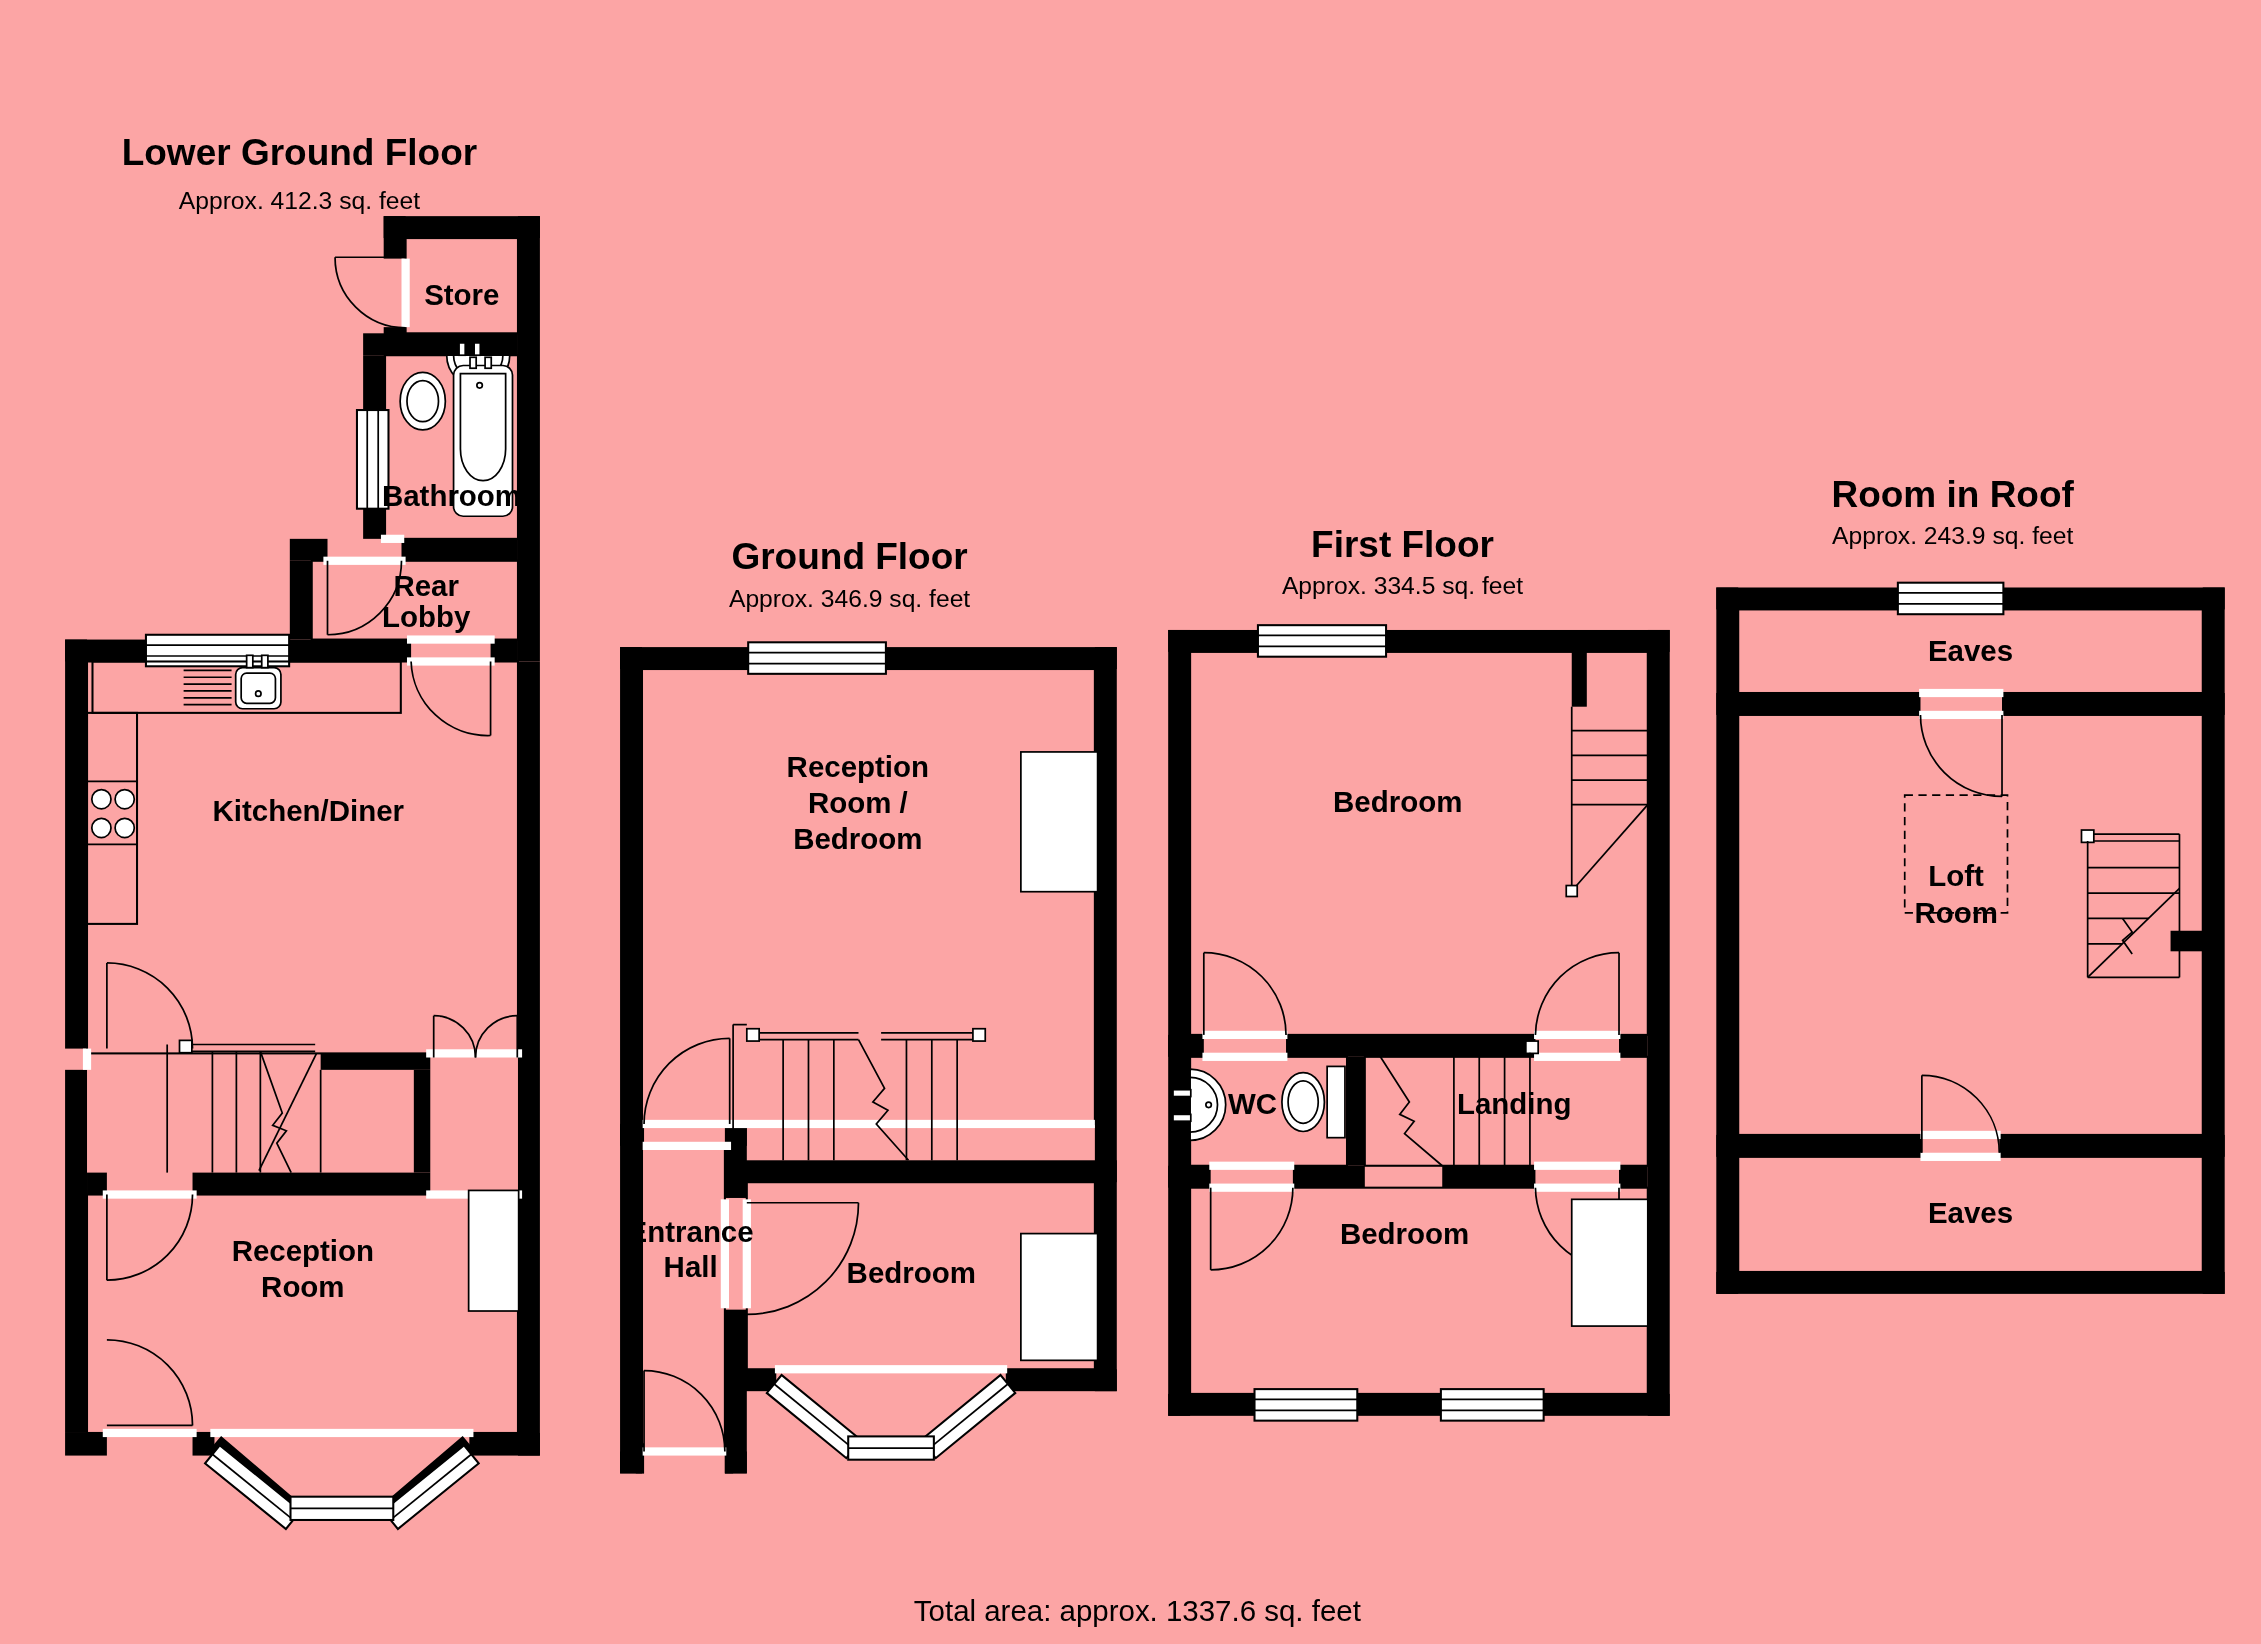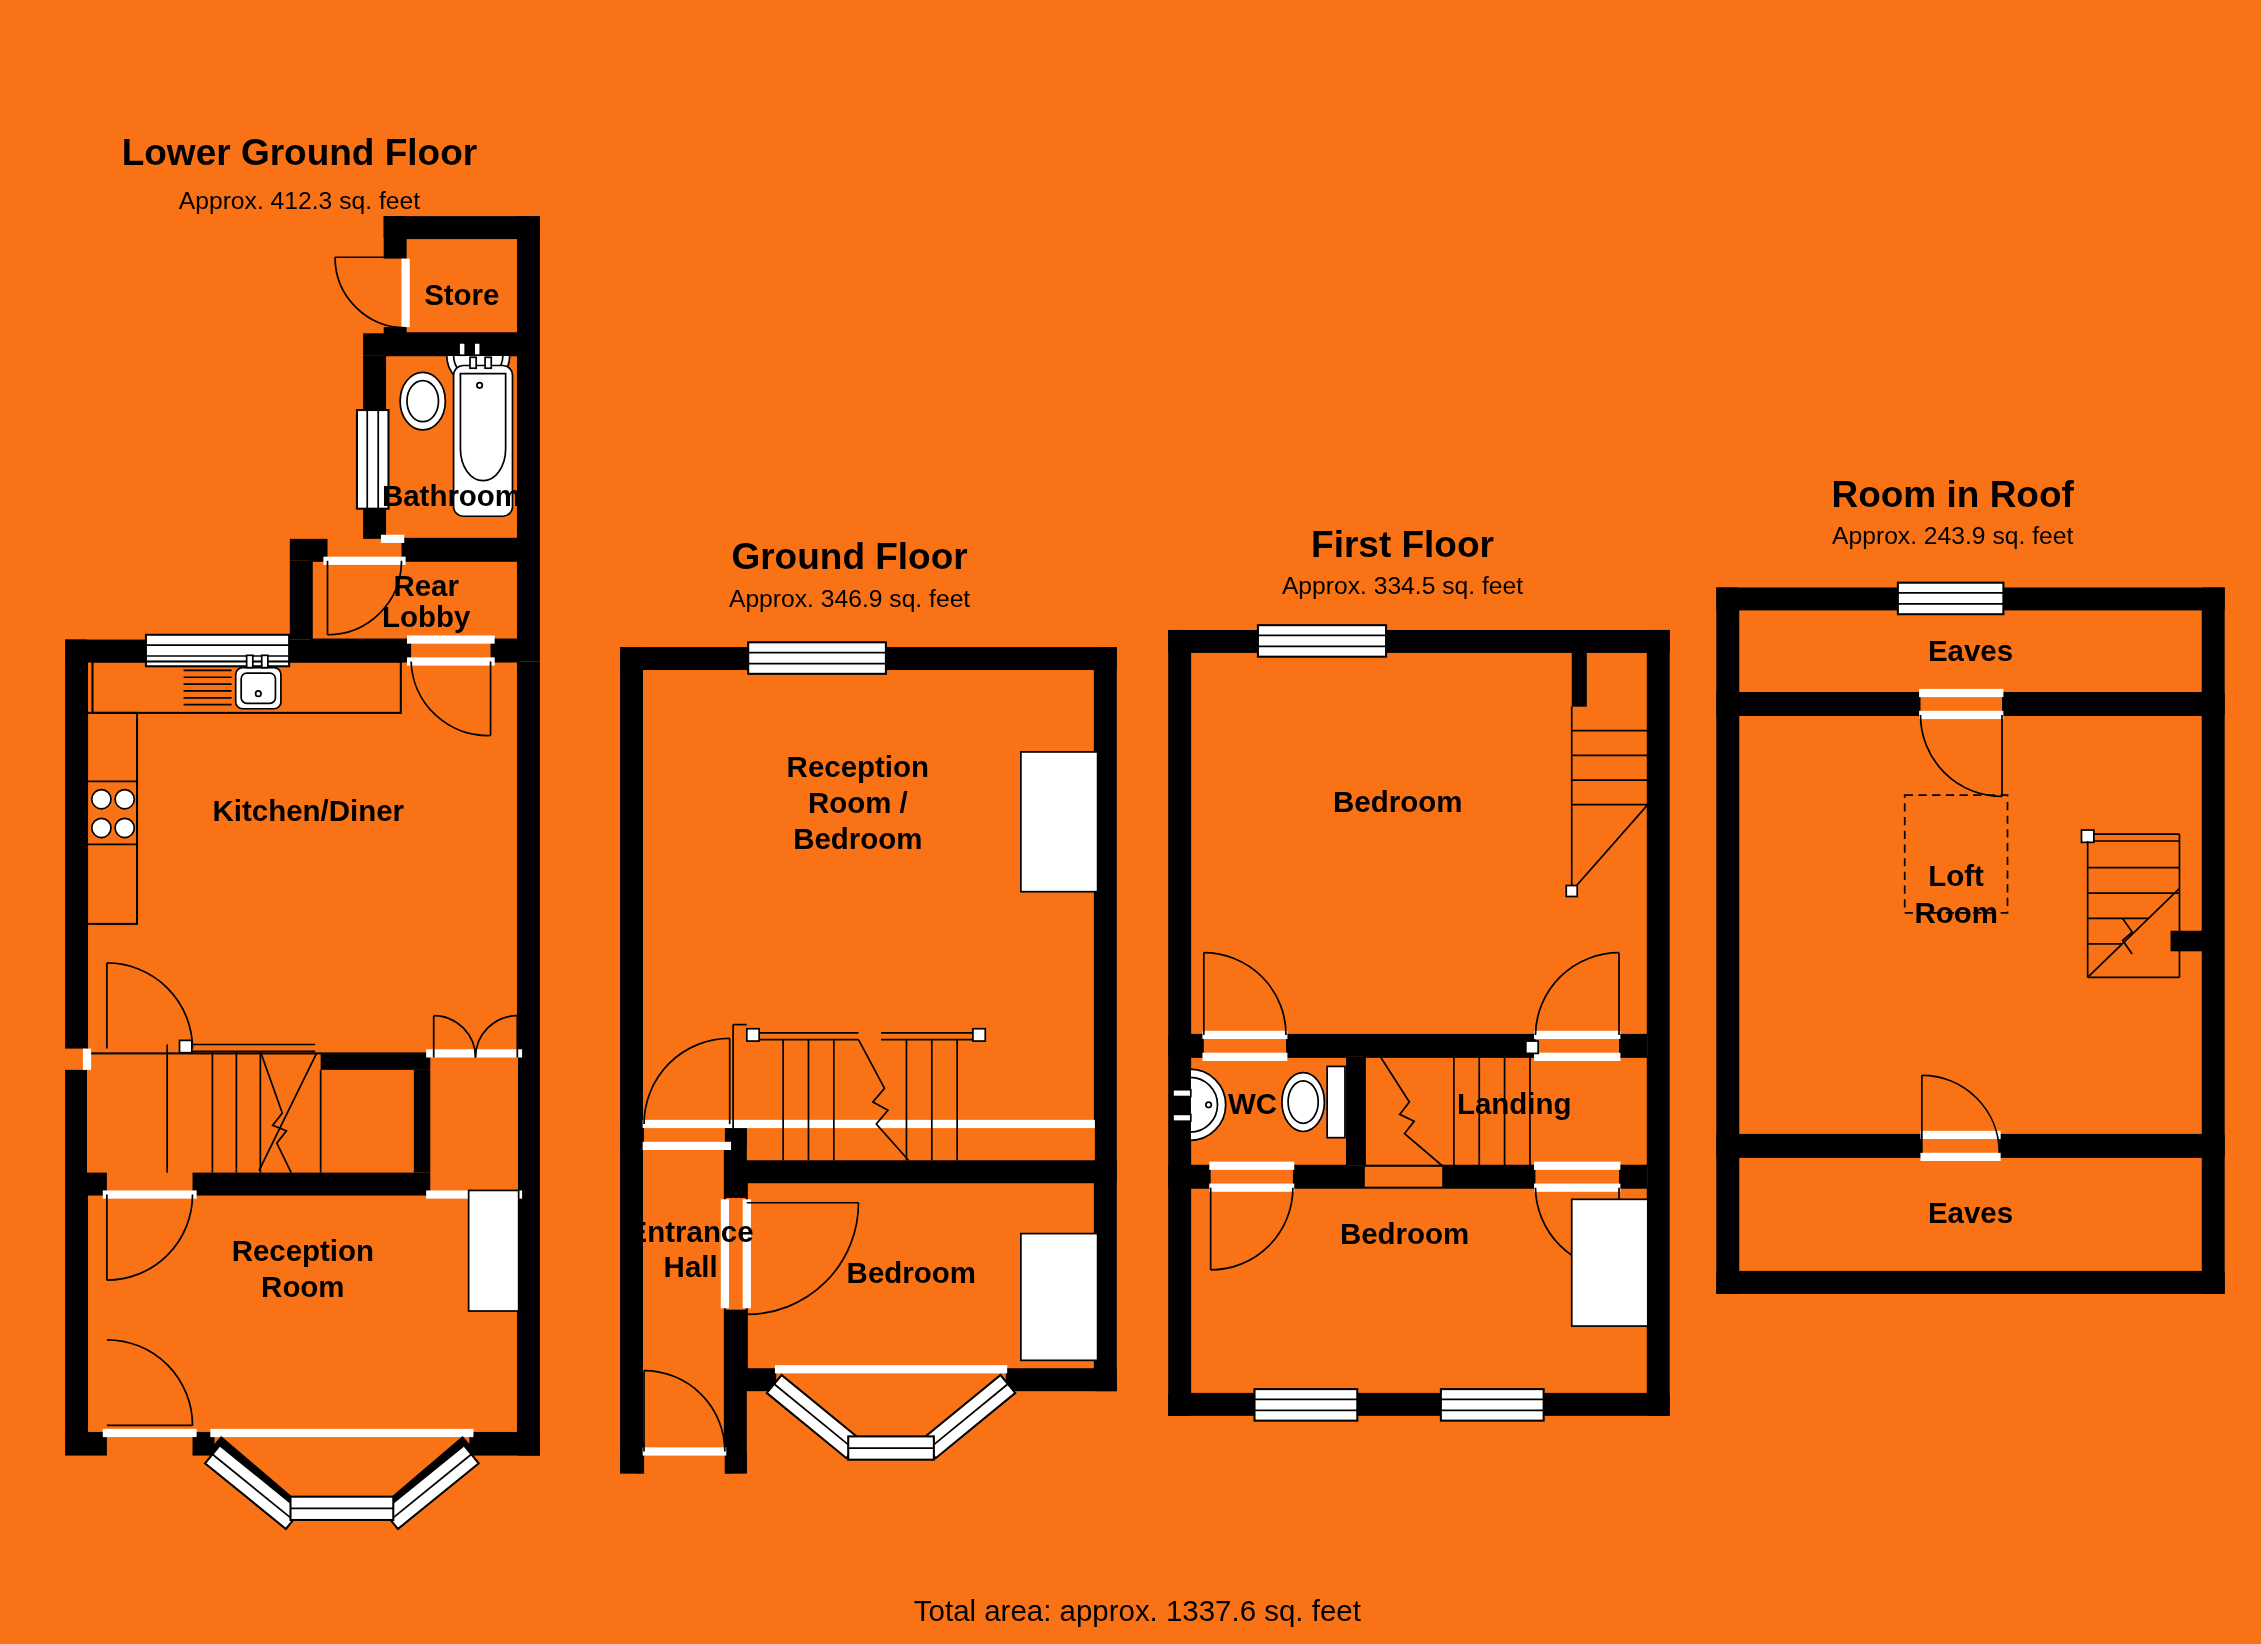--- a/index.html
+++ b/index.html
@@ -1,16 +1,16 @@
 <!DOCTYPE html>
 <html style="font-size:11px"><head>
 <meta charset="utf-8">
 <style>
   html,body{margin:0;padding:0;background:#fff;}
-  .page{position:relative;width:2261px;height:1645px;background:#f97316;}
+  .page{position:relative;width:2261px;height:1645px;background:#fca5a5;}
   svg{display:block;}
   .wall{fill:#000;stroke:none;}
   .outline{fill:none;stroke:#000;stroke-width:3;}
   .thin{fill:none;stroke:#000;stroke-width:2.5;}
   .thick{fill:none;stroke:#000;stroke-width:30;}
   .win{fill:#fff;stroke:#000;stroke-width:3;}
   .eraser{fill:#fff;stroke:none;}
   .fix{fill:#fff;stroke:#000;stroke-width:2.5;}
   .dash{fill:none;stroke:#000;stroke-width:2.5;stroke-dasharray:12 8;}
   .room-label{font:bold 43px "Liberation Sans",sans-serif;text-anchor:middle;fill:#000;}

